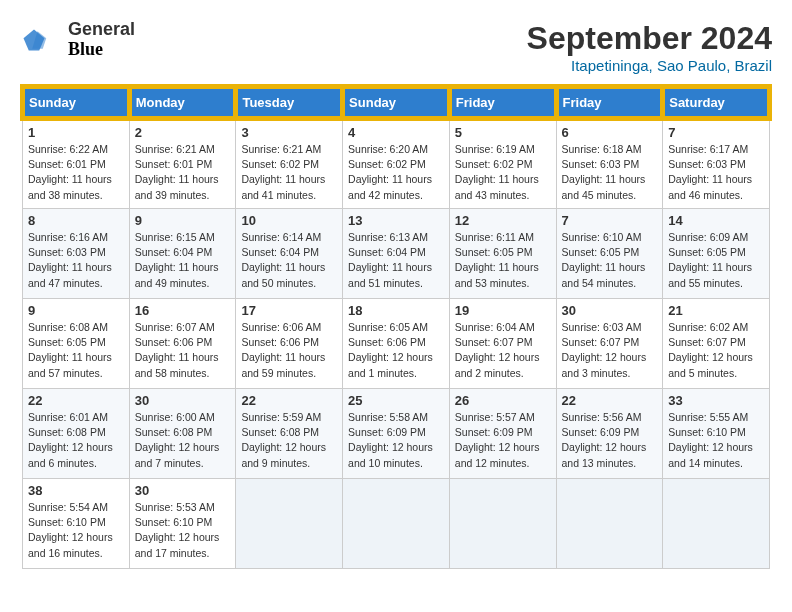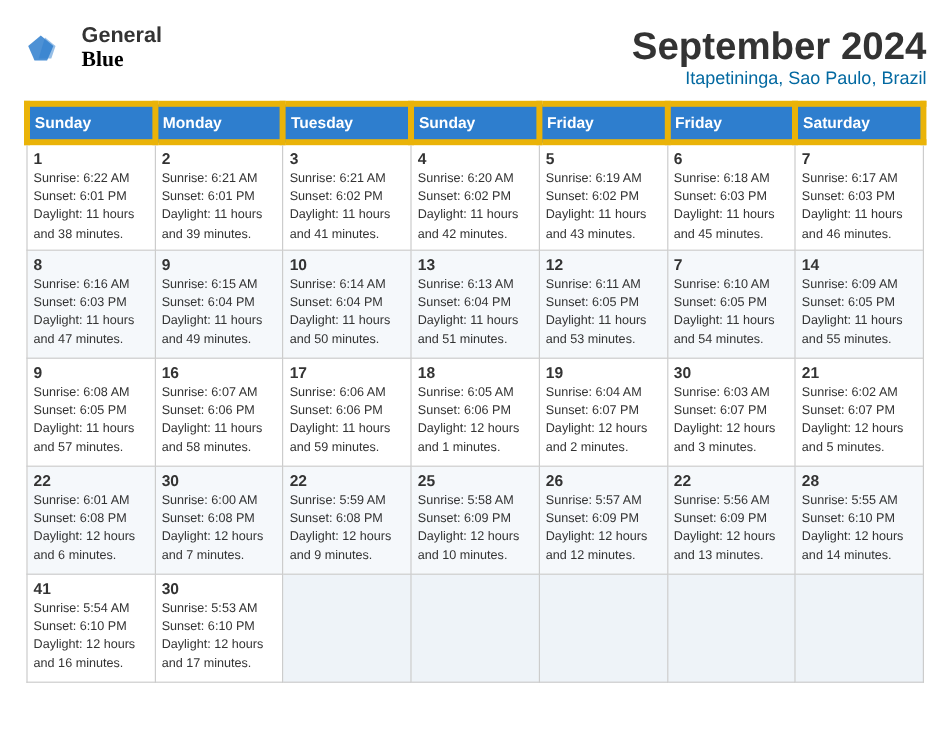--- a/index.html
+++ b/index.html
@@ -149,24 +149,24 @@
         <td><span class="day-num">30</span><span class="day-info">Sunrise: 6:03 AM<br>Sunset: 6:07 PM<br>Daylight: 12 hours<br>and 3 minutes.</span></td>
         <td><span class="day-num">21</span><span class="day-info">Sunrise: 6:02 AM<br>Sunset: 6:07 PM<br>Daylight: 12 hours<br>and 5 minutes.</span></td>
       </tr>
       <tr>
         <td><span class="day-num">22</span><span class="day-info">Sunrise: 6:01 AM<br>Sunset: 6:08 PM<br>Daylight: 12 hours<br>and 6 minutes.</span></td>
         <td><span class="day-num">30</span><span class="day-info">Sunrise: 6:00 AM<br>Sunset: 6:08 PM<br>Daylight: 12 hours<br>and 7 minutes.</span></td>
         <td><span class="day-num">22</span><span class="day-info">Sunrise: 5:59 AM<br>Sunset: 6:08 PM<br>Daylight: 12 hours<br>and 9 minutes.</span></td>
         <td><span class="day-num">25</span><span class="day-info">Sunrise: 5:58 AM<br>Sunset: 6:09 PM<br>Daylight: 12 hours<br>and 10 minutes.</span></td>
         <td><span class="day-num">26</span><span class="day-info">Sunrise: 5:57 AM<br>Sunset: 6:09 PM<br>Daylight: 12 hours<br>and 12 minutes.</span></td>
         <td><span class="day-num">22</span><span class="day-info">Sunrise: 5:56 AM<br>Sunset: 6:09 PM<br>Daylight: 12 hours<br>and 13 minutes.</span></td>
-        <td><span class="day-num">28</span><span class="day-info">Sunrise: 5:55 AM<br>Sunset: 6:10 PM<br>Daylight: 12 hours<br>and 14 minutes.</span></td>
+        <td><span class="day-num">33</span><span class="day-info">Sunrise: 5:55 AM<br>Sunset: 6:10 PM<br>Daylight: 12 hours<br>and 14 minutes.</span></td>
       </tr>
       <tr>
-        <td><span class="day-num">41</span><span class="day-info">Sunrise: 5:54 AM<br>Sunset: 6:10 PM<br>Daylight: 12 hours<br>and 16 minutes.</span></td>
+        <td><span class="day-num">38</span><span class="day-info">Sunrise: 5:54 AM<br>Sunset: 6:10 PM<br>Daylight: 12 hours<br>and 16 minutes.</span></td>
         <td><span class="day-num">30</span><span class="day-info">Sunrise: 5:53 AM<br>Sunset: 6:10 PM<br>Daylight: 12 hours<br>and 17 minutes.</span></td>
         <td class="empty-cell"></td>
         <td class="empty-cell"></td>
         <td class="empty-cell"></td>
         <td class="empty-cell"></td>
         <td class="empty-cell"></td>
       </tr>
     </tbody>
 </table>
 

